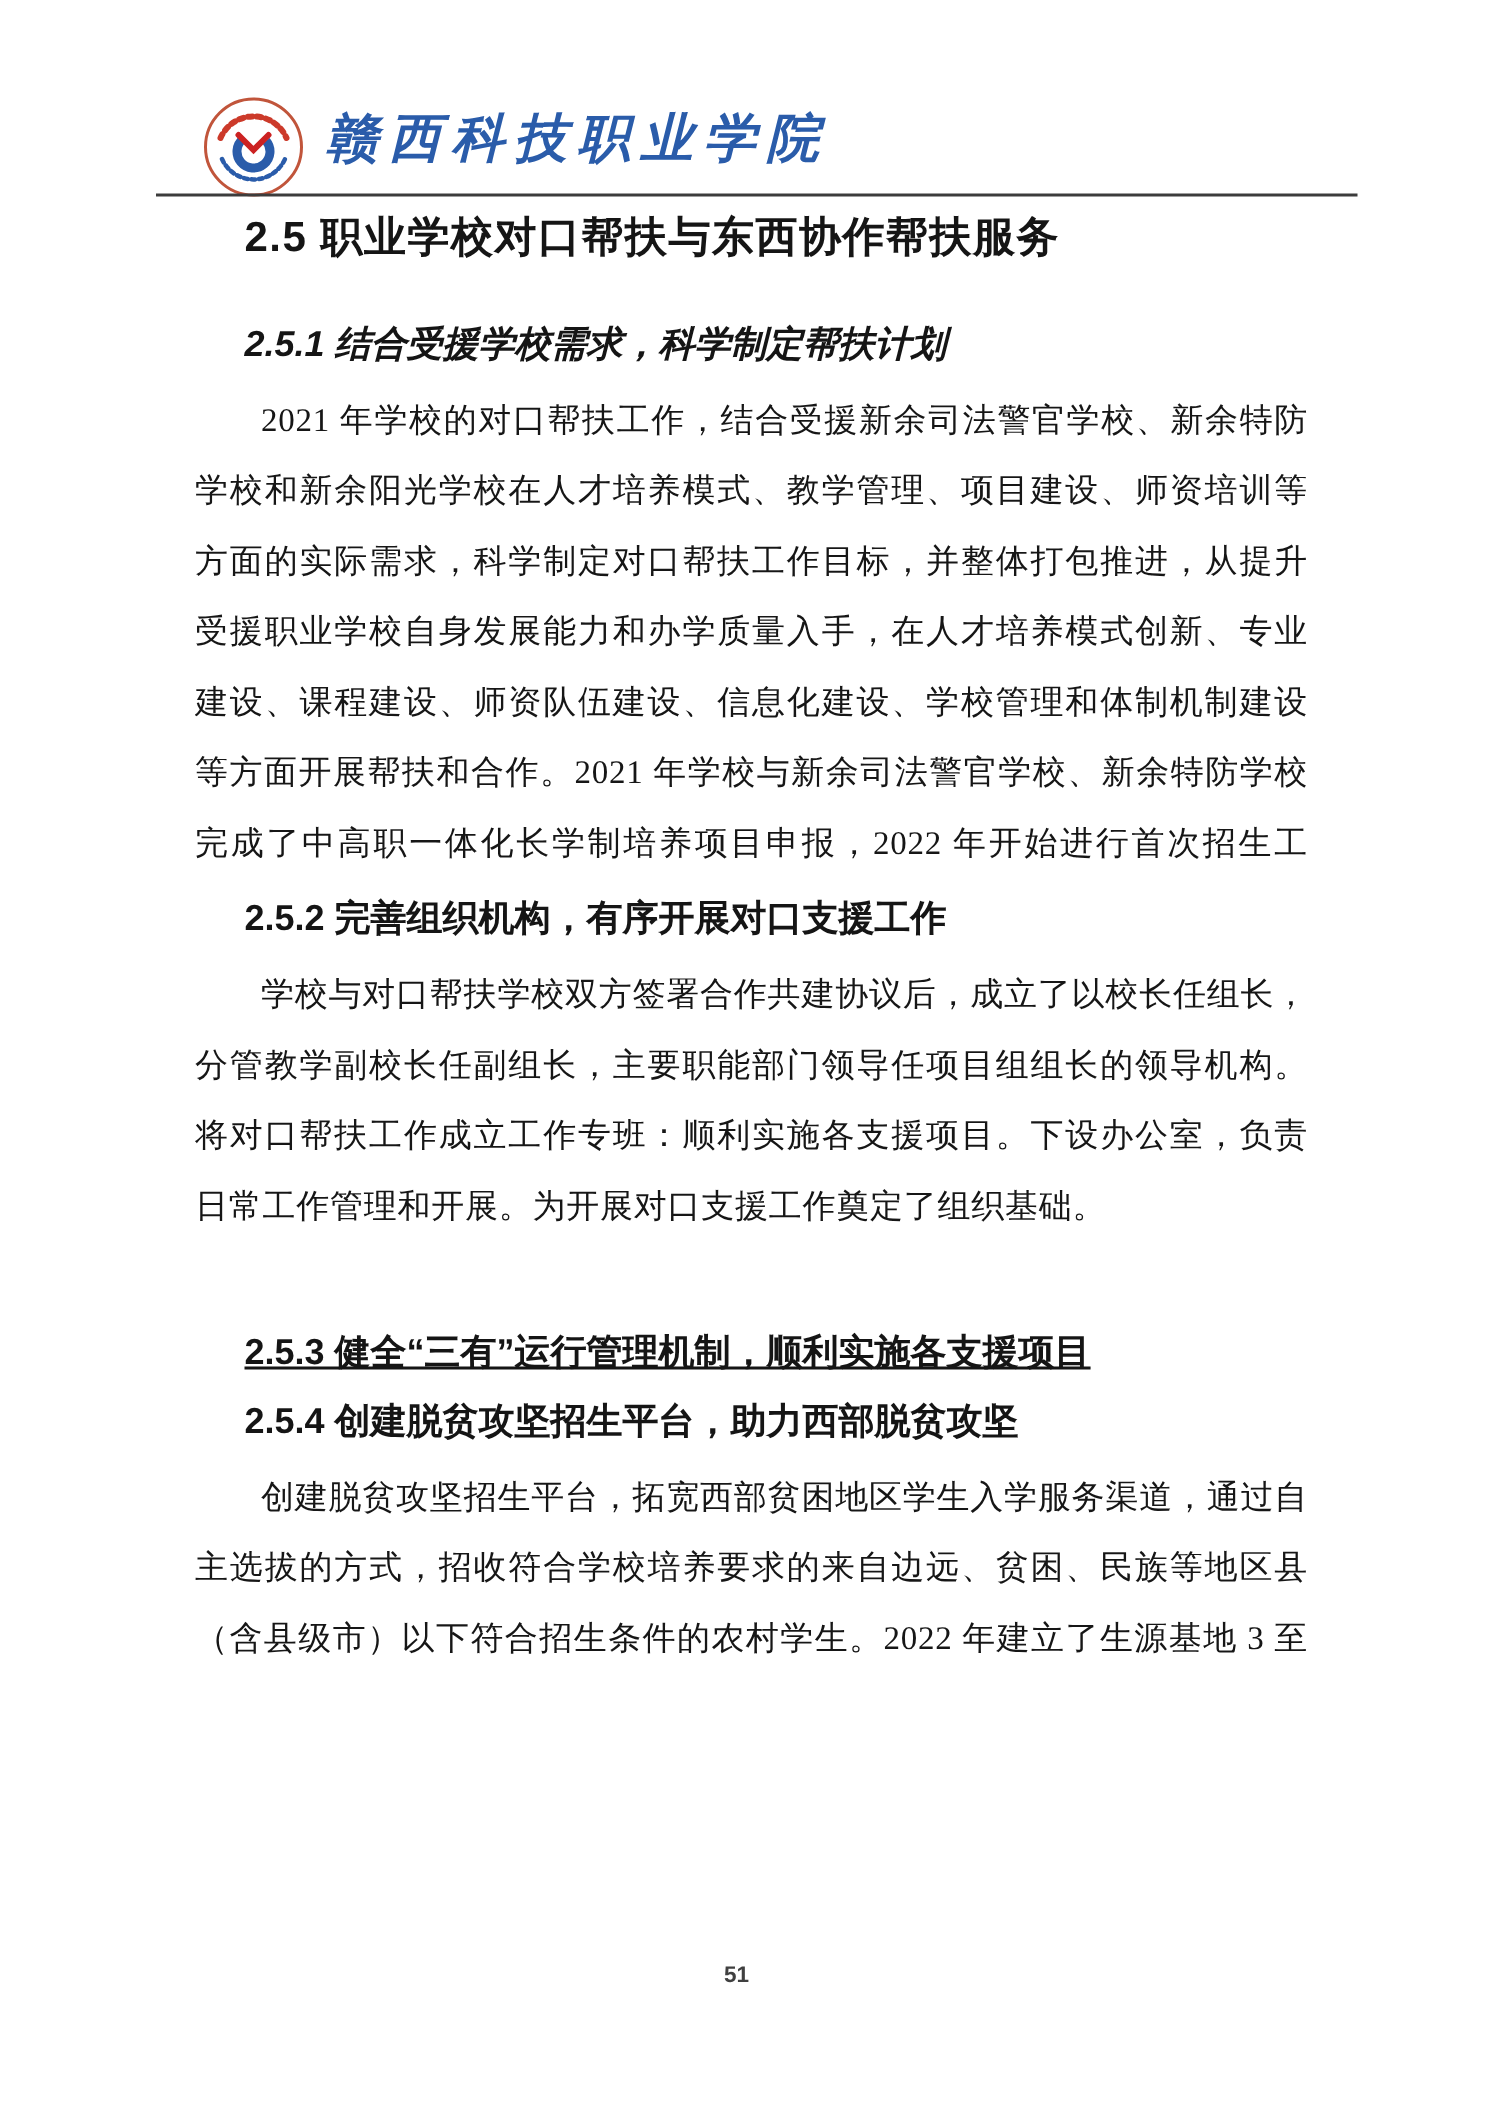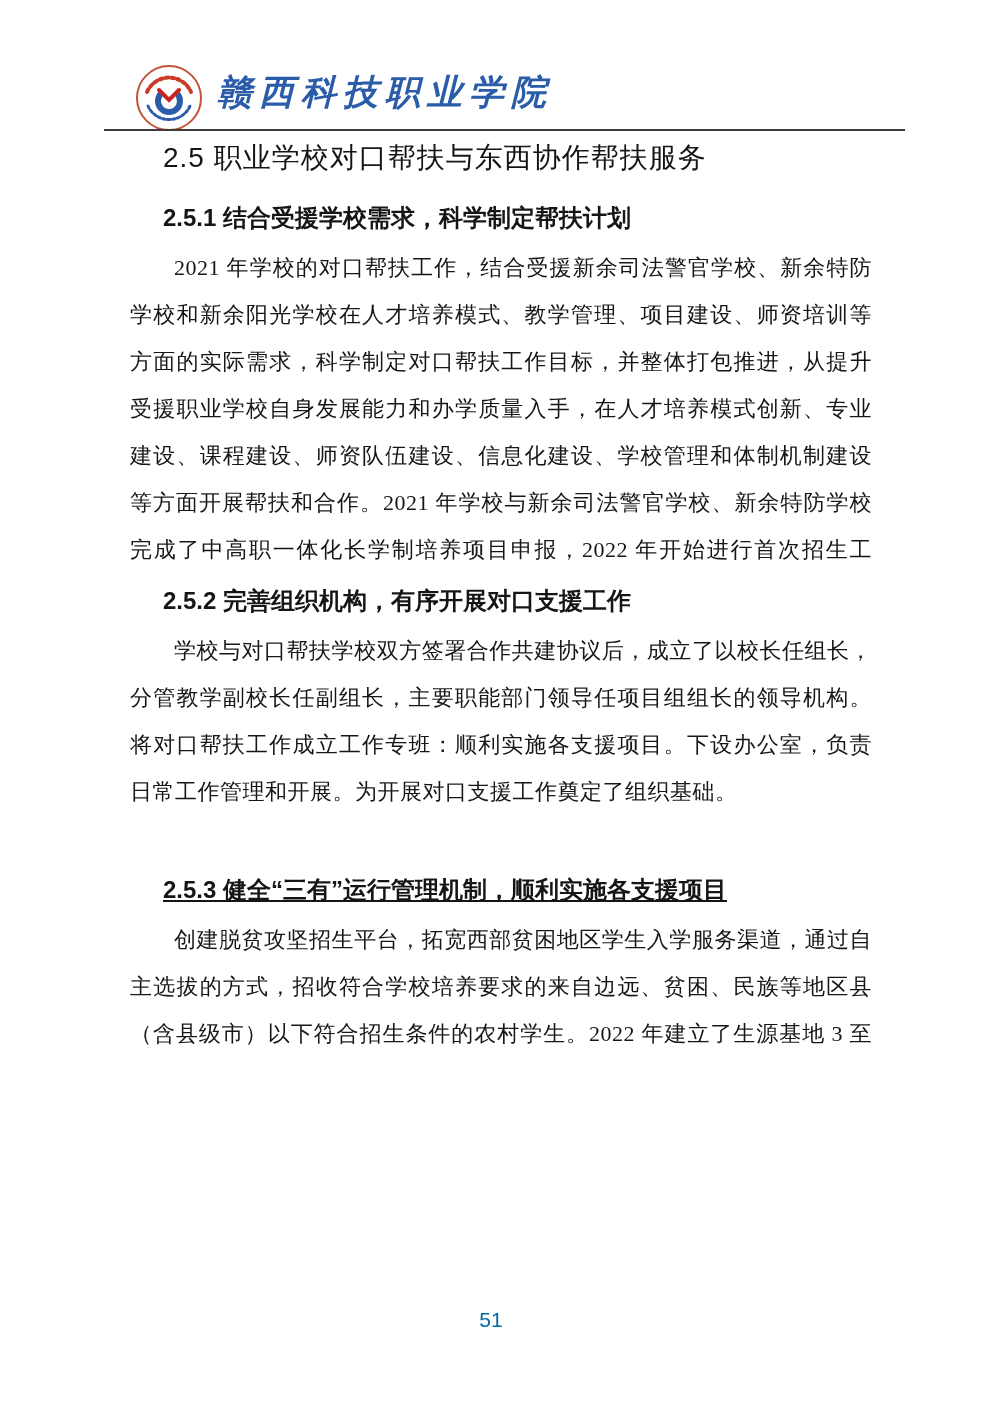--- a/index.html
+++ b/index.html
@@ -68,36 +68,36 @@
   .content {
     position: absolute;
     top: 140px;
     left: 118px;
     width: 766px;
   }
   .section-title {
     margin: 0 0 0 0;
     padding-left: 45px;
     font-family: "Liberation Sans", "DejaVu Sans", sans-serif;
-    font-weight: 400;
+    font-weight: 700;
     font-size: 28px;
     line-height: 36px;
     color: #151515;
     letter-spacing: 1px;
   }
   .subsection-title {
     margin: 0;
     padding-left: 45px;
     font-family: "Liberation Sans", "DejaVu Sans", sans-serif;
     font-weight: 700;
     font-size: 24px;
     line-height: 32px;
     color: #151515;
   }
-  .st-1 { margin-top: 26px; }
+  .st-1 { margin-top: 38px; font-style: italic; }
   .st-2 { margin-top: 0; }
   .st-3 { margin-top: 12px; text-decoration: underline; }
   .st-4 { margin-top: 14px; }
   .para {
     margin: 12px;
     font-size: 22px;
     line-height: 47px;
     text-align: justify;
     text-indent: 2em;
     color: #161616;
@@ -107,23 +107,24 @@
   .p-2 { margin-top: 10px; height: 235px; overflow: hidden; }
   .p-3 { margin-top: 10px; height: 282px; overflow: hidden; }
   .p-4 { margin-top: 10px; height: 141px; overflow: hidden; }
 
   
   .page-number {
     position: absolute;
     top: 1308px;
     left: 0; right: 0;
     text-align: center;
-    font-size: 21px;
-    color: #0369a1;
+    font-size: 15px;
+    color: #404040;
     font-family: "Liberation Sans", "DejaVu Sans", sans-serif;
+    font-weight: bold;
   }
 </style>
 </head>
 <body>
 
 <div class="page">
 
   <div class="header">
     <div class="logo-group">
       <svg class="seal" viewBox="0 0 68 68">
@@ -147,18 +148,19 @@
     <h2 class="section-title">2.5 职业学校对口帮扶与东西协作帮扶服务</h2>
 
     <h3 class="subsection-title st-1">2.5.1 结合受援学校需求，科学制定帮扶计划</h3>
     <p class="para p-1">2021 年学校的对口帮扶工作，结合受援新余司法警官学校、新余特防学校和新余阳光学校在人才培养模式、教学管理、项目建设、师资培训等方面的实际需求，科学制定对口帮扶工作目标，并整体打包推进，从提升受援职业学校自身发展能力和办学质量入手，在人才培养模式创新、专业建设、课程建设、师资队伍建设、信息化建设、学校管理和体制机制建设等方面开展帮扶和合作。2021 年学校与新余司法警官学校、新余特防学校完成了中高职一体化长学制培养项目申报，2022 年开始进行首次招生工作。</p>
 
     <h3 class="subsection-title st-2">2.5.2 完善组织机构，有序开展对口支援工作</h3>
     <p class="para p-2">学校与对口帮扶学校双方签署合作共建协议后，成立了以校长任组长，分管教学副校长任副组长，主要职能部门领导任项目组组长的领导机构。将对口帮扶工作成立工作专班：顺利实施各支援项目。下设办公室，负责日常工作管理和开展。为开展对口支援工作奠定了组织基础。</p>
 
     <h3 class="subsection-title st-3">2.5.3 健全“三有”运行管理机制，顺利实施各支援项目</h3>
 
+    <h3 class="subsection-title st-4">2.5.4 创建脱贫攻坚招生平台，助力西部脱贫攻坚</h3>
     <p class="para p-4">创建脱贫攻坚招生平台，拓宽西部贫困地区学生入学服务渠道，通过自主选拔的方式，招收符合学校培养要求的来自边远、贫困、民族等地区县（含县级市）以下符合招生条件的农村学生。2022 年建立了生源基地 3 至 4 个，2023 年至 2025</p>
   </div>
 
   <div class="page-number">51</div>
 
 </div>
 
 </body></html>

